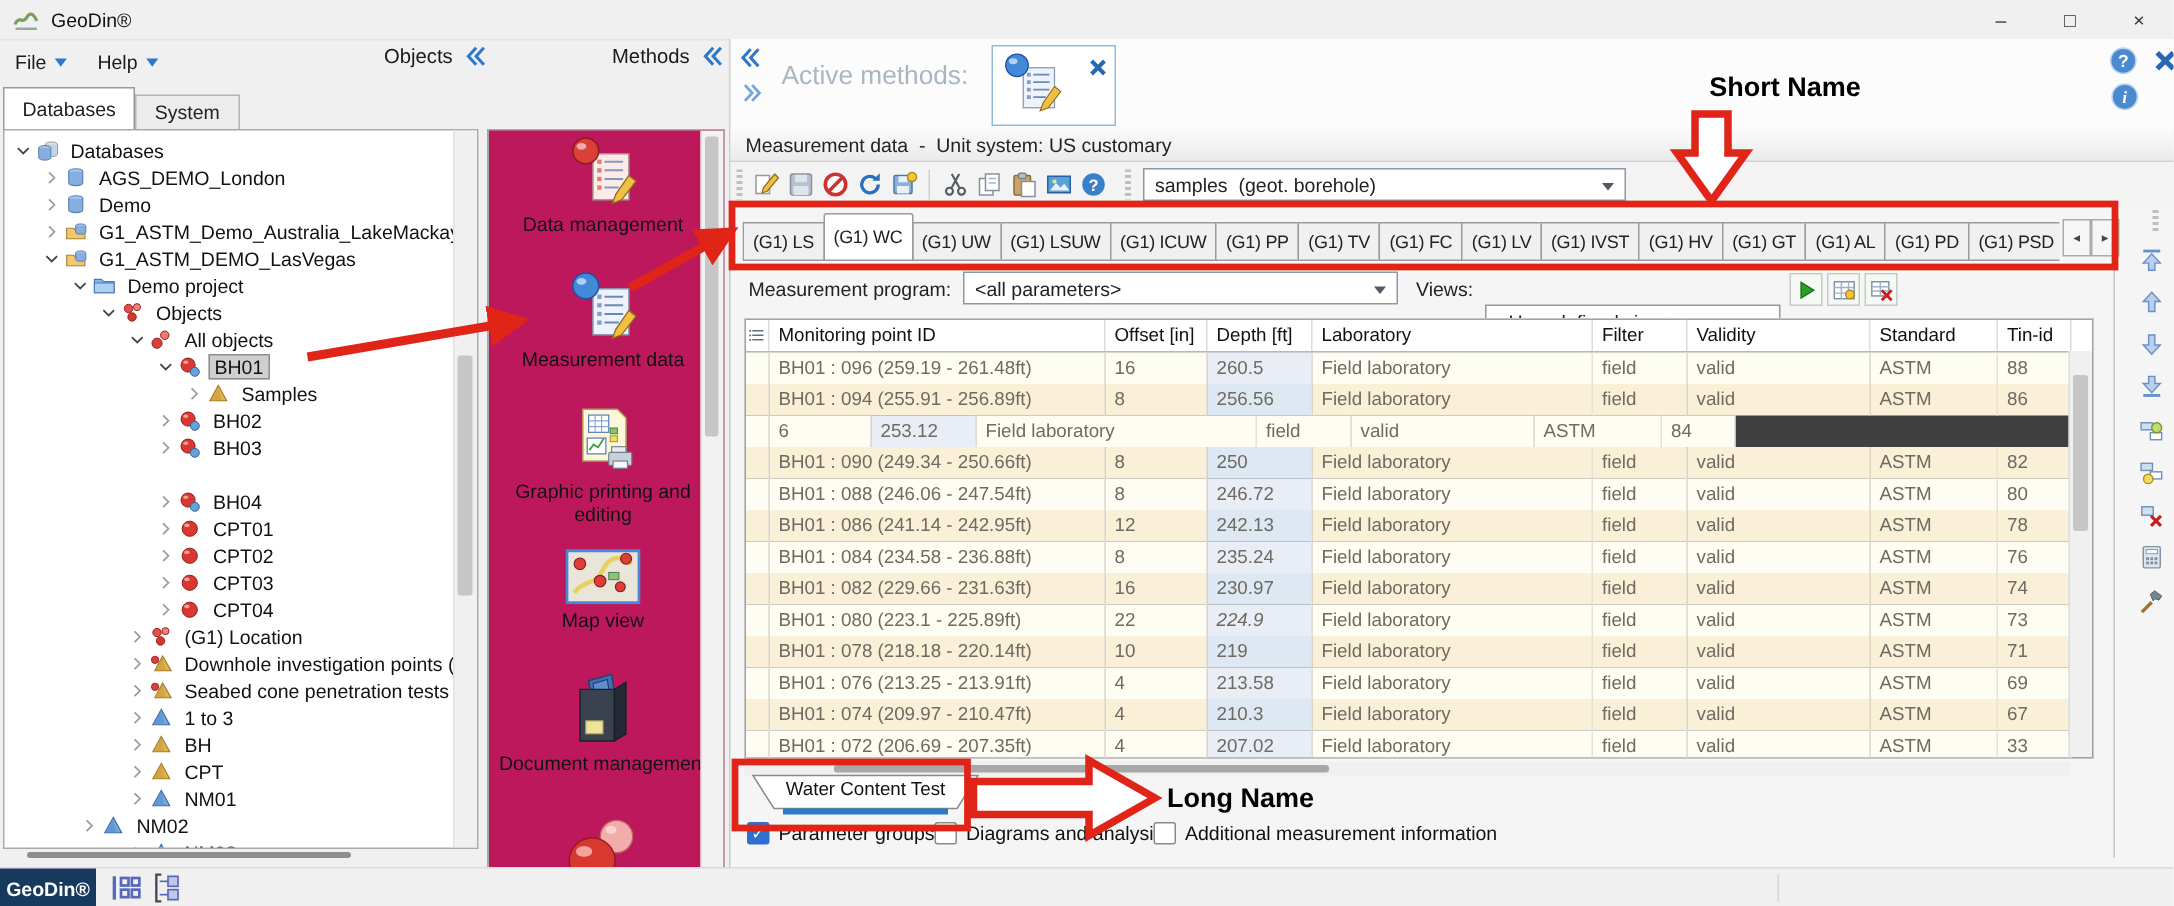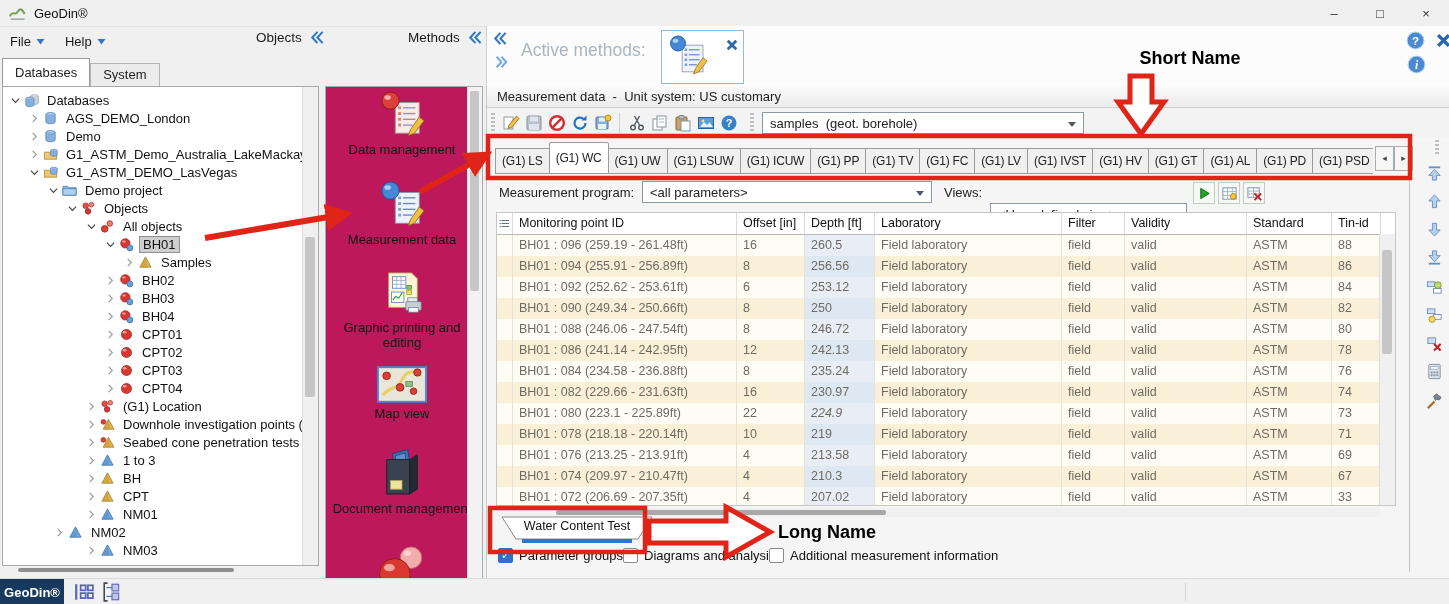--- a/index.html
+++ b/index.html
@@ -351,21 +351,21 @@
           </span>
           <span class="ic ic15">
             <svg width="15" height="15" viewBox="0 0 16 16">
               <circle cx="6.8" cy="6.8" r="5" fill="#d83830" stroke="#901818" stroke-width=".7"></circle>
               <ellipse cx="5.2" cy="4.8" rx="1.9" ry="1.2" fill="#f8b4ac" opacity=".85"></ellipse>
               <circle cx="11.6" cy="11.6" r="3.2" fill="#68a0d8" stroke="#3060a0" stroke-width=".7"></circle>
             </svg>
           </span>
           <span class="tlabel">BH03</span>
         </div>
-        <div class="trow" style="padding-left: 101px;">
+        <div class="trow" style="padding-left: 101px; margin-top: 18px;">
           <span class="exp">
             <svg width="9" height="9" viewBox="0 0 10 10">
               <path d="M3 1l4 4-4 4" fill="none" stroke="#9a9a9a" stroke-width="1.3"></path>
             </svg>
           </span>
           <span class="ic ic15">
             <svg width="15" height="15" viewBox="0 0 16 16">
               <circle cx="6.8" cy="6.8" r="5" fill="#d83830" stroke="#901818" stroke-width=".7"></circle>
               <ellipse cx="5.2" cy="4.8" rx="1.9" ry="1.2" fill="#f8b4ac" opacity=".85"></ellipse>
               <circle cx="11.6" cy="11.6" r="3.2" fill="#68a0d8" stroke="#3060a0" stroke-width=".7"></circle>
@@ -958,21 +958,20 @@
             <div class="td" style="width: 68px;">8</div>
             <div class="td depth" style="width: 70px;">256.56</div>
             <div class="td" style="width: 187px;">Field laboratory</div>
             <div class="td" style="width: 63px;">field</div>
             <div class="td" style="width: 122px;">valid</div>
             <div class="td" style="width: 85px;">ASTM</div>
             <div class="td" style="width: 49px;">86</div>
           </div>
           <div class="tr odd">
             <div class="td c-icon"></div>
-            <div class="td" style="width: 224px;">BH01 : 092 (252.62 - 253.61ft)</div>
             <div class="td" style="width: 68px;">6</div>
             <div class="td depth" style="width: 70px;">253.12</div>
             <div class="td" style="width: 187px;">Field laboratory</div>
             <div class="td" style="width: 63px;">field</div>
             <div class="td" style="width: 122px;">valid</div>
             <div class="td" style="width: 85px;">ASTM</div>
             <div class="td" style="width: 49px;">84</div>
           </div>
           <div class="tr even">
             <div class="td c-icon"></div>

